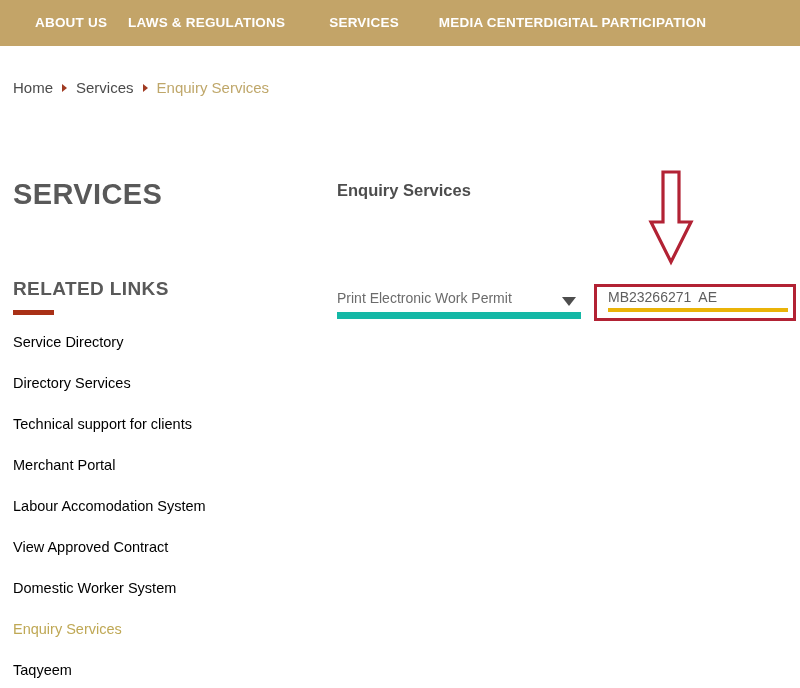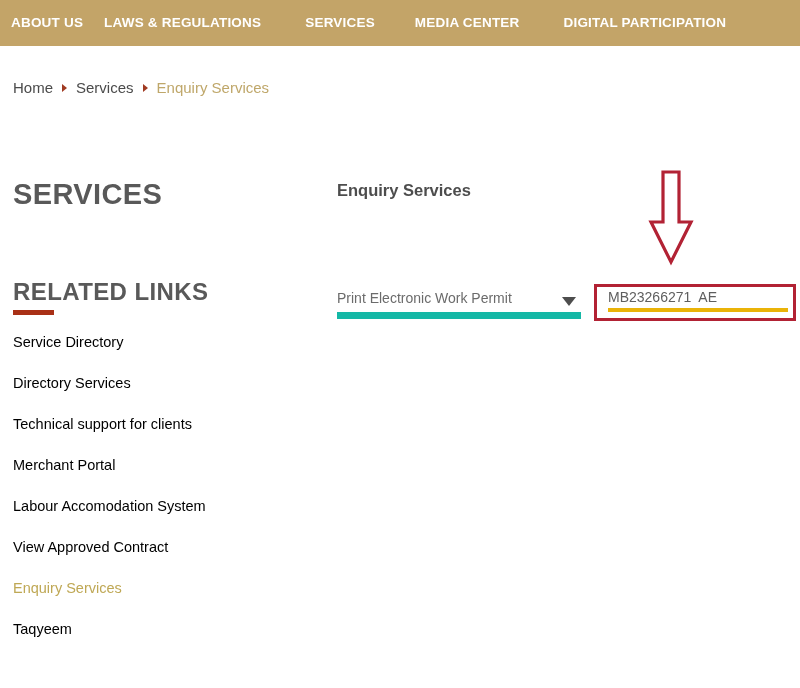--- a/index.html
+++ b/index.html
@@ -20,35 +20,36 @@
   #top-nav {
     position: absolute;
     left: 0;
     top: 0;
     width: 800px;
     height: 46px;
     background: #c3a468;
     display: flex;
     align-items: center;
     box-sizing: border-box;
+    padding-left: 24px;
   }
   .nav-item {
     color: #ffffff;
     font-size: 13.5px;
     font-weight: bold;
     letter-spacing: 0.2px;
     white-space: nowrap;
     text-decoration: none;
     line-height: 46px;
   }
   .nav-item.n0 { margin-left: 11px; }
   .nav-item.n1 { margin-left: 21px; }
   .nav-item.n2 { margin-left: 44px; }
   .nav-item.n3 { margin-left: 40px; }
-  .nav-item.n4 { margin-left: 44px; }
+  .nav-item.n4 { }
 
   
   #breadcrumb {
     position: absolute;
     left: 13px;
     top: 79px;
     display: flex;
     align-items: center;
     font-size: 15px;
   }
@@ -75,21 +76,21 @@
     top: 178px;
     font-size: 29px;
     font-weight: bold;
     color: #595959;
     letter-spacing: 0.4px;
   }
   #related-links-title {
     position: absolute;
     left: 13px;
     top: 278px;
-    font-size: 24px;
+    font-size: 19px;
     font-weight: bold;
     color: #595959;
     letter-spacing: 0.4px;
   }
   #related-links-rule {
     position: absolute;
     left: 13px;
     top: 310px;
     width: 41px;
     height: 5px;
@@ -216,20 +217,21 @@
 <div id="related-links-title">RELATED LINKS</div>
 <div id="related-links-rule"></div>
 
 <nav id="sidebar-links">
   <a class="sidebar-link" href="#">Service Directory</a>
   <a class="sidebar-link" href="#">Directory Services</a>
   <a class="sidebar-link" href="#">Technical support for clients</a>
   <a class="sidebar-link" href="#">Merchant Portal</a>
   <a class="sidebar-link" href="#">Labour Accomodation System</a>
   <a class="sidebar-link" href="#">View Approved Contract</a>
+  <a class="sidebar-link" href="#">Domestic Worker System</a>
   <a class="sidebar-link active" href="#">Enquiry Services</a>
   <a class="sidebar-link" href="#">Taqyeem</a>
 </nav>
 
 <div id="content-heading">Enquiry Services</div>
 
 <div id="service-select-wrap">
   <span id="service-select-value">Print Electronic Work Permit</span>
   <span id="service-select-caret"></span>
 </div>

